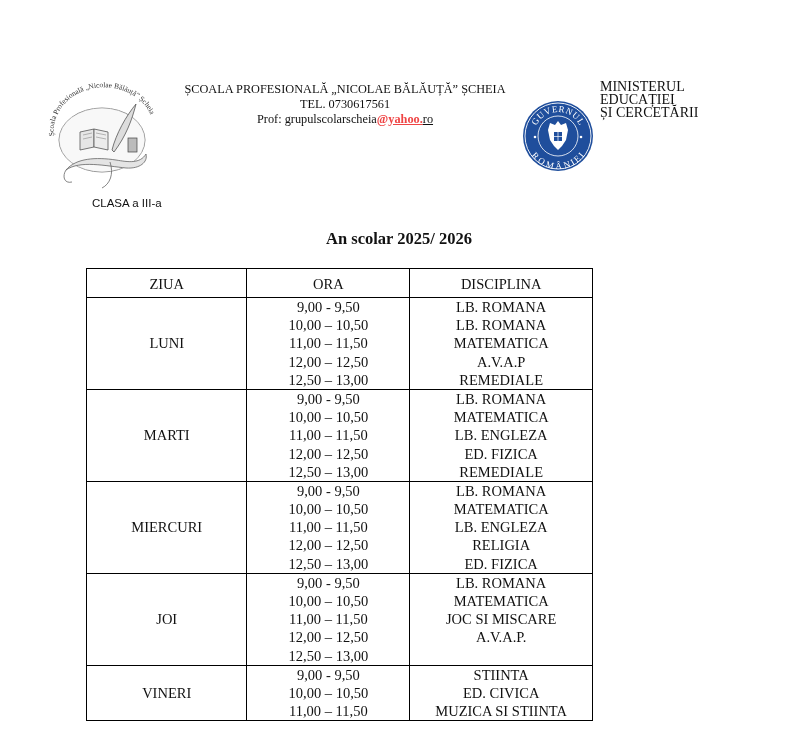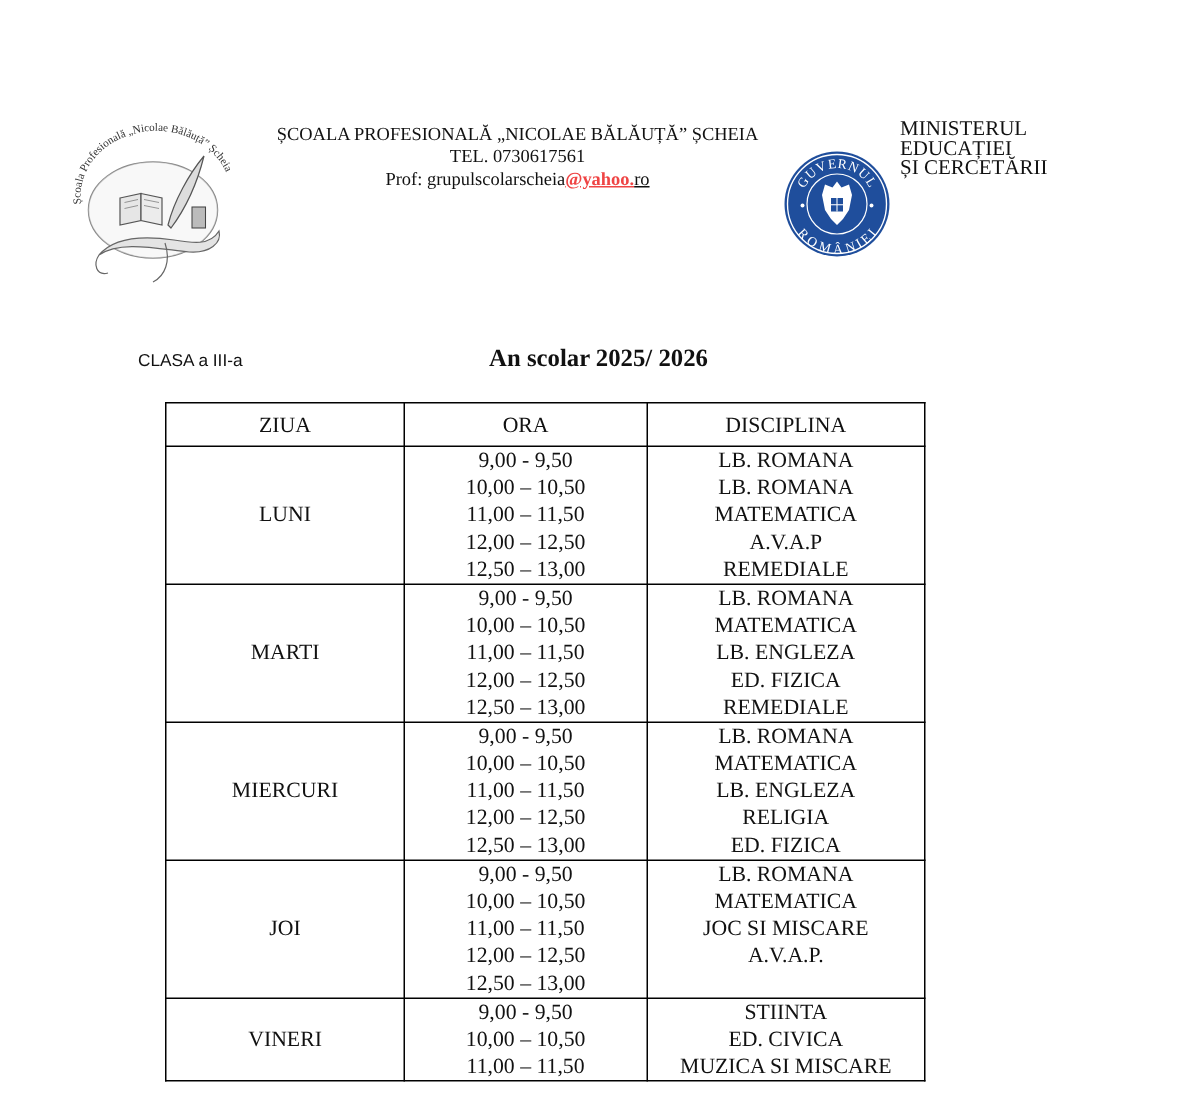--- a/index.html
+++ b/index.html
@@ -14,27 +14,27 @@
   #school-header .email-link { color: #ef4444; text-decoration: underline; font-weight: bold; }
   #school-header .email-domain { text-decoration: underline; text-align: center; }
 
   
   #gov-seal { left: 522px; top: 100px; width: 72px; height: 72px; }
 
   
   #ministry { left: 600px; top: 80px; width: 150px; text-align: left; font-size: 14px; line-height: 13px; }
 
   
-  #class-info { left: 92px; top: 196px; font-family: "Liberation Sans", sans-serif; font-size: 11.5px; line-height: 15px; margin-top: 38px; }
+  #class-info { left: 92px; top: 196px; font-family: "Liberation Sans", sans-serif; font-size: 11.5px; line-height: 15px; }
 
   
   #title-block { left: 86px; top: 229px; width: 626px; text-align: center; font-weight: bold; font-size: 16.5px; line-height: 19px; }
 
   
-  #schedule-table { left: 86px; top: 268px; width: 507px; border-collapse: collapse; font-size: 14.5px; line-height: 18.2px; margin-left: 24px; }
+  #schedule-table { left: 86px; top: 268px; width: 507px; border-collapse: collapse; font-size: 14.5px; line-height: 18.2px; }
   #schedule-table td, #schedule-table th { border: 1.3px solid #000; padding: 0; text-align: center; vertical-align: middle; font-weight: normal; }
   #schedule-table th { height: 27px; line-height: 16px; padding-top: 1px; }
   #schedule-table col.c1 { width: 209px; }
   #schedule-table col.c2 { width: 208px; }
   #schedule-table col.c3 { width: 210px; }
   .slot-line { display: block; height: 18.2px; white-space: nowrap; }
 </style>
 </head>
 <body>
 
@@ -195,17 +195,17 @@
       <tr>
         <td>VINERI</td>
         <td>
           <span class="slot-line">9,00 - 9,50</span>
           <span class="slot-line">10,00 – 10,50</span>
           <span class="slot-line">11,00 – 11,50</span>
         </td>
         <td>
           <span class="slot-line">STIINTA</span>
           <span class="slot-line">ED. CIVICA</span>
-          <span class="slot-line">MUZICA SI MISCARE</span>
+          <span class="slot-line">MUZICA SI STIINTA</span>
         </td>
       </tr>
     </tbody>
 </table>
 
 </body></html>

